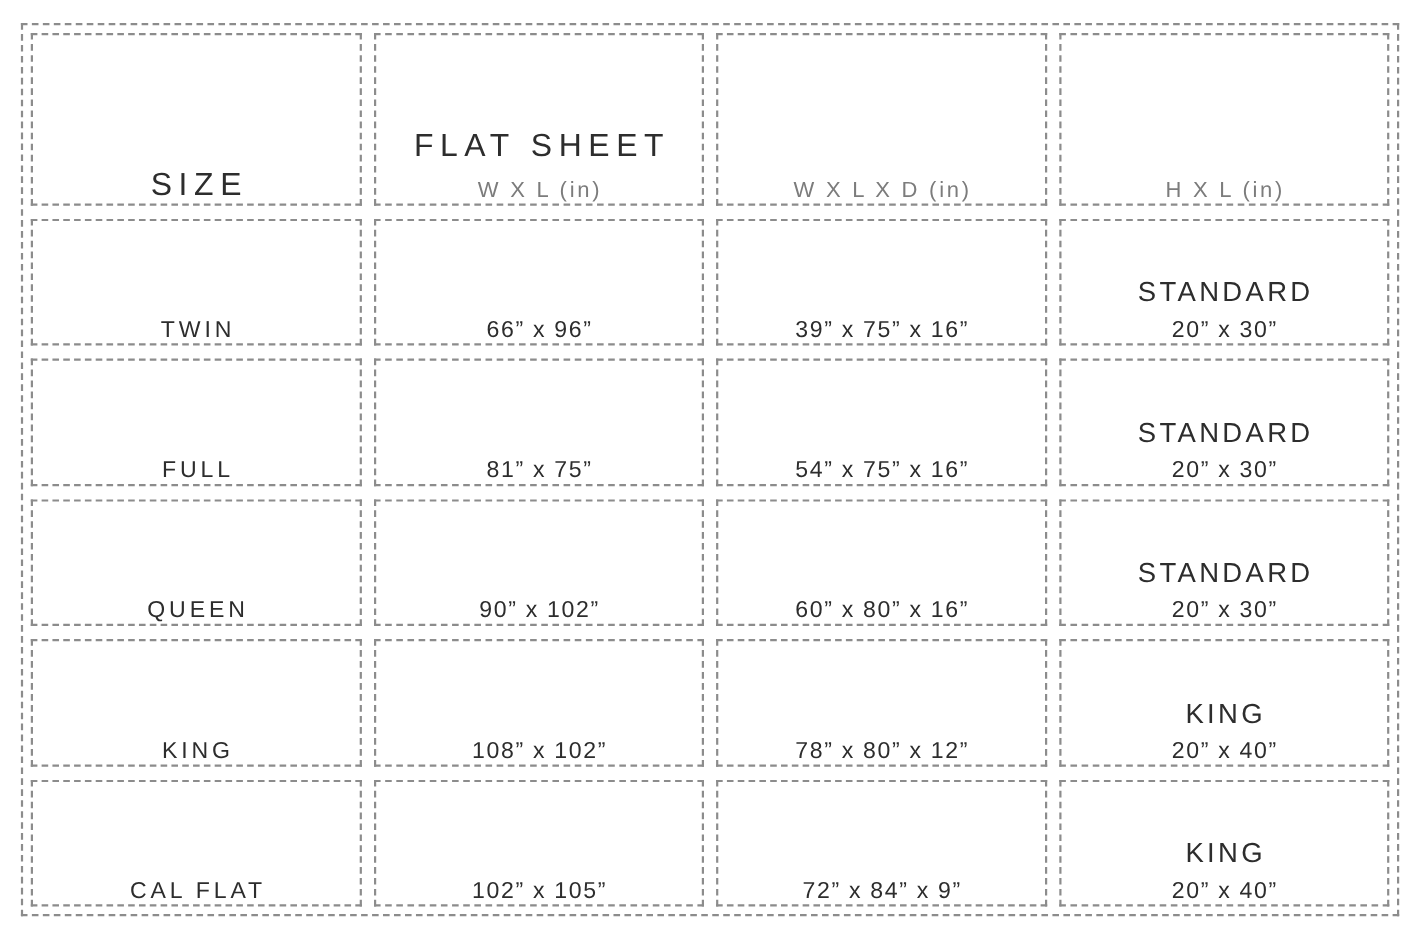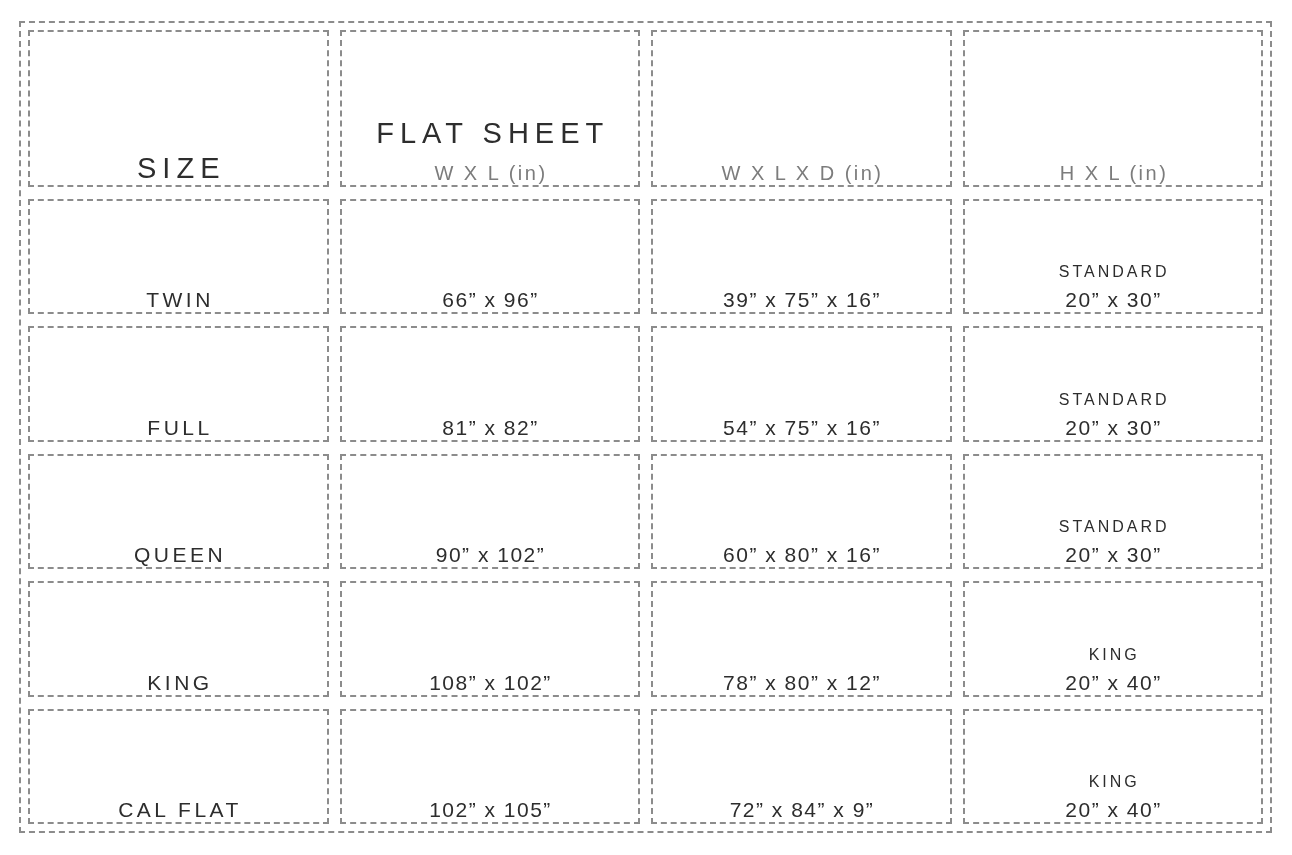--- a/index.html
+++ b/index.html
@@ -71,21 +71,21 @@
   }
   .dim {
     font-size: 21px;
     font-weight: 300;
     letter-spacing: 1.5px;
     text-indent: 1.5px;
     color: var(--text);
     white-space: nowrap;
   }
   .pillow-type {
-    font-size: 16px;
+    font-size: 25px;
     font-weight: 300;
     letter-spacing: 3px;
     text-indent: 3px;
     color: var(--text);
     margin-bottom: 7px;
     white-space: nowrap;
   }
 </style>
 </head>
 <body>
@@ -123,21 +123,21 @@
         <div class="pillow-type">STANDARD</div>
         <div class="dim">20” x 30”</div>
       </div>
     </div>
 
     <div class="row">
       <div class="cell">
         <div class="size-label">FULL</div>
       </div>
       <div class="cell">
-        <div class="dim">81” x 82”</div>
+        <div class="dim">81” x 75”</div>
       </div>
       <div class="cell">
         <div class="dim">54” x 75” x 16”</div>
       </div>
       <div class="cell">
         <div class="pillow-type">STANDARD</div>
         <div class="dim">20” x 30”</div>
       </div>
     </div>
 

